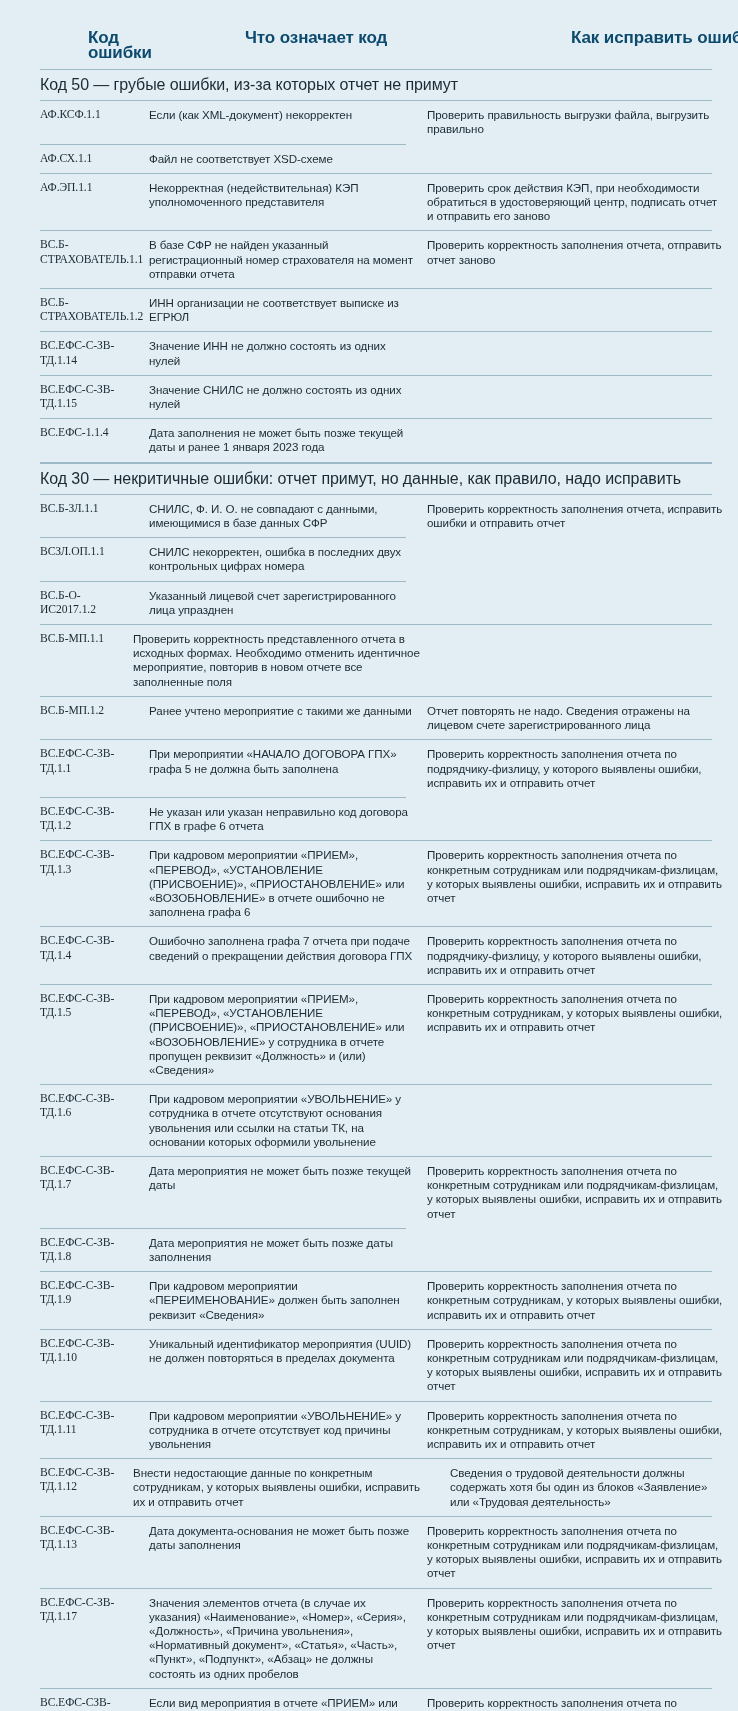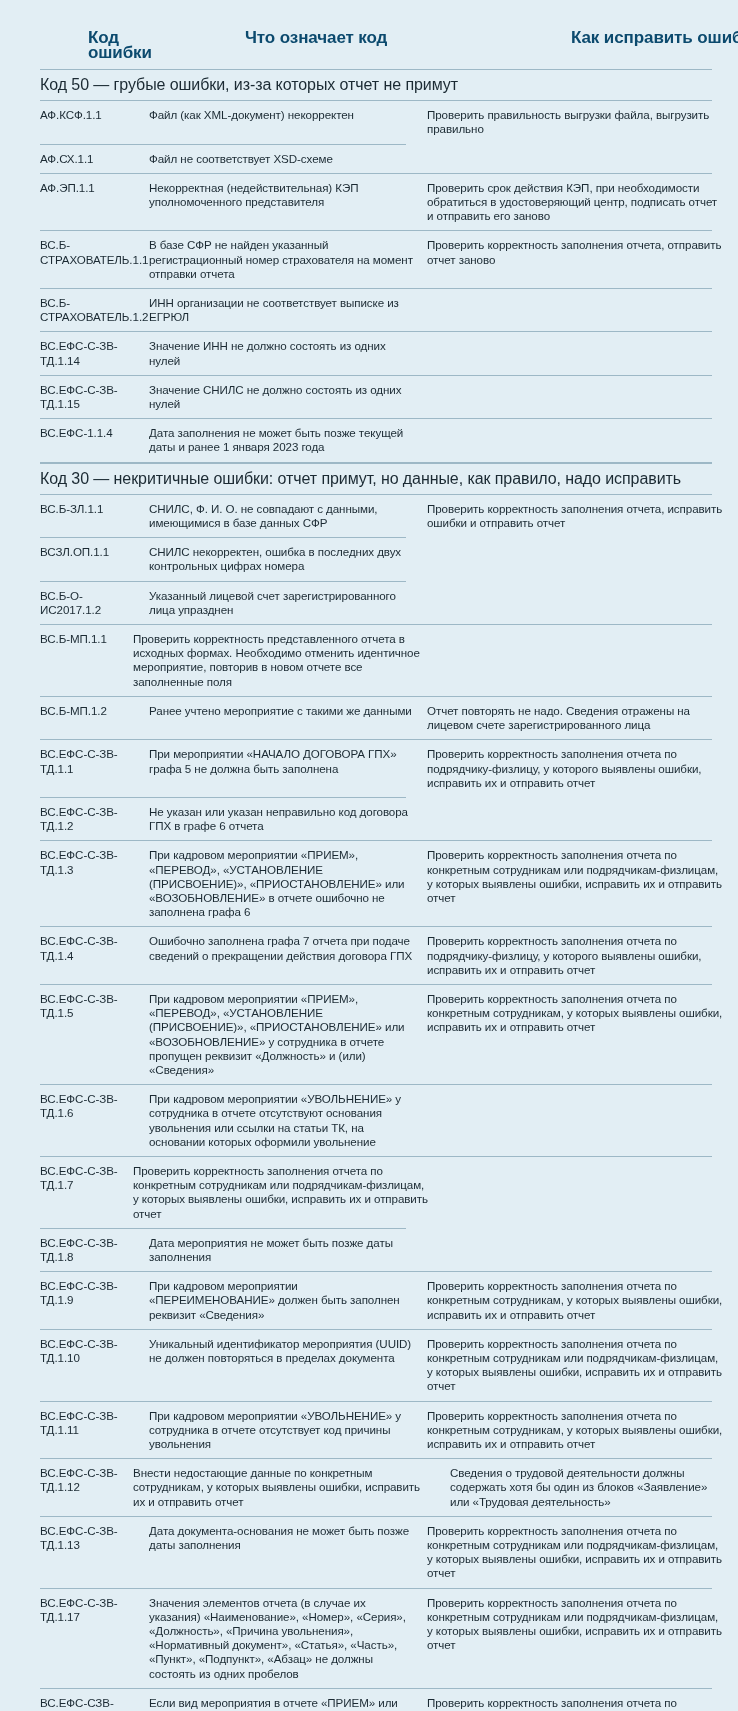--- a/index.html
+++ b/index.html
@@ -51,21 +51,21 @@
     align-items: flex-start;
     position: relative;
   }
   .cell {
     font-size: 11.6px;
     line-height: 14.2px;
     letter-spacing: -0.08px;
     color: #1b2a33;
     box-sizing: border-box;
   }
-  .cell.c1 { padding: 7px 8px 7px 0; }
+  .cell.c1 { padding: 7px 8px 7px 0; font-family: Liberation Serif, serif; }
   .cell.c2 { padding: 7px 14px 7px 0; }
   .cell.c3 { padding: 7px 4px 7px 0; }
 
   
   .section-row .cell.band {
     font-size: 16px;
     line-height: 14.2px;
     padding: 8px 0 8px 0;
     width: 672px;
     flex: 0 0 672px;
@@ -100,21 +100,21 @@
           <div class="rule full"></div>
         </div>
         <div class="row section-row">
           <div class="cell band">Код 50 — грубые ошибки, из-за которых отчет не примут</div>
         </div>
         <div class="rule-wrap">
           <div class="rule full"></div>
         </div>
         <div class="row">
           <div class="cell c1">АФ.КСФ.1.1</div>
-          <div class="cell c2">Файл (как XML-документ) некорректен</div>
+          <div class="cell c2">Если (как XML-документ) некорректен</div>
           <div class="cell c3">Проверить правильность выгрузки файла, выгрузить правильно</div>
         </div>
         <div class="rule-wrap">
           <div class="rule short"></div>
         </div>
         <div class="row">
           <div class="cell c1">АФ.СХ.1.1</div>
           <div class="cell c2">Файл не соответствует XSD-схеме</div>
           <div class="cell c3"></div>
         </div>
@@ -260,20 +260,21 @@
         <div class="row">
           <div class="cell c1">ВС.ЕФС-С-ЗВ-ТД.1.6</div>
           <div class="cell c2">При кадровом мероприятии «УВОЛЬНЕНИЕ» у сотрудника в отчете отсутствуют основания увольнения или ссылки на статьи ТК, на основании которых оформили увольнение</div>
           <div class="cell c3"></div>
         </div>
         <div class="rule-wrap">
           <div class="rule full"></div>
         </div>
         <div class="row">
           <div class="cell c1">ВС.ЕФС-С-ЗВ-ТД.1.7</div>
+          <div class="cell c2">Дата мероприятия не может быть позже текущей даты</div>
           <div class="cell c3">Проверить корректность заполнения отчета по конкретным сотрудникам или подрядчикам-физлицам, у которых выявлены ошибки, исправить их и отправить отчет</div>
         </div>
         <div class="rule-wrap">
           <div class="rule short"></div>
         </div>
         <div class="row">
           <div class="cell c1">ВС.ЕФС-С-ЗВ-ТД.1.8</div>
           <div class="cell c2">Дата мероприятия не может быть позже даты заполнения</div>
           <div class="cell c3"></div>
         </div>

